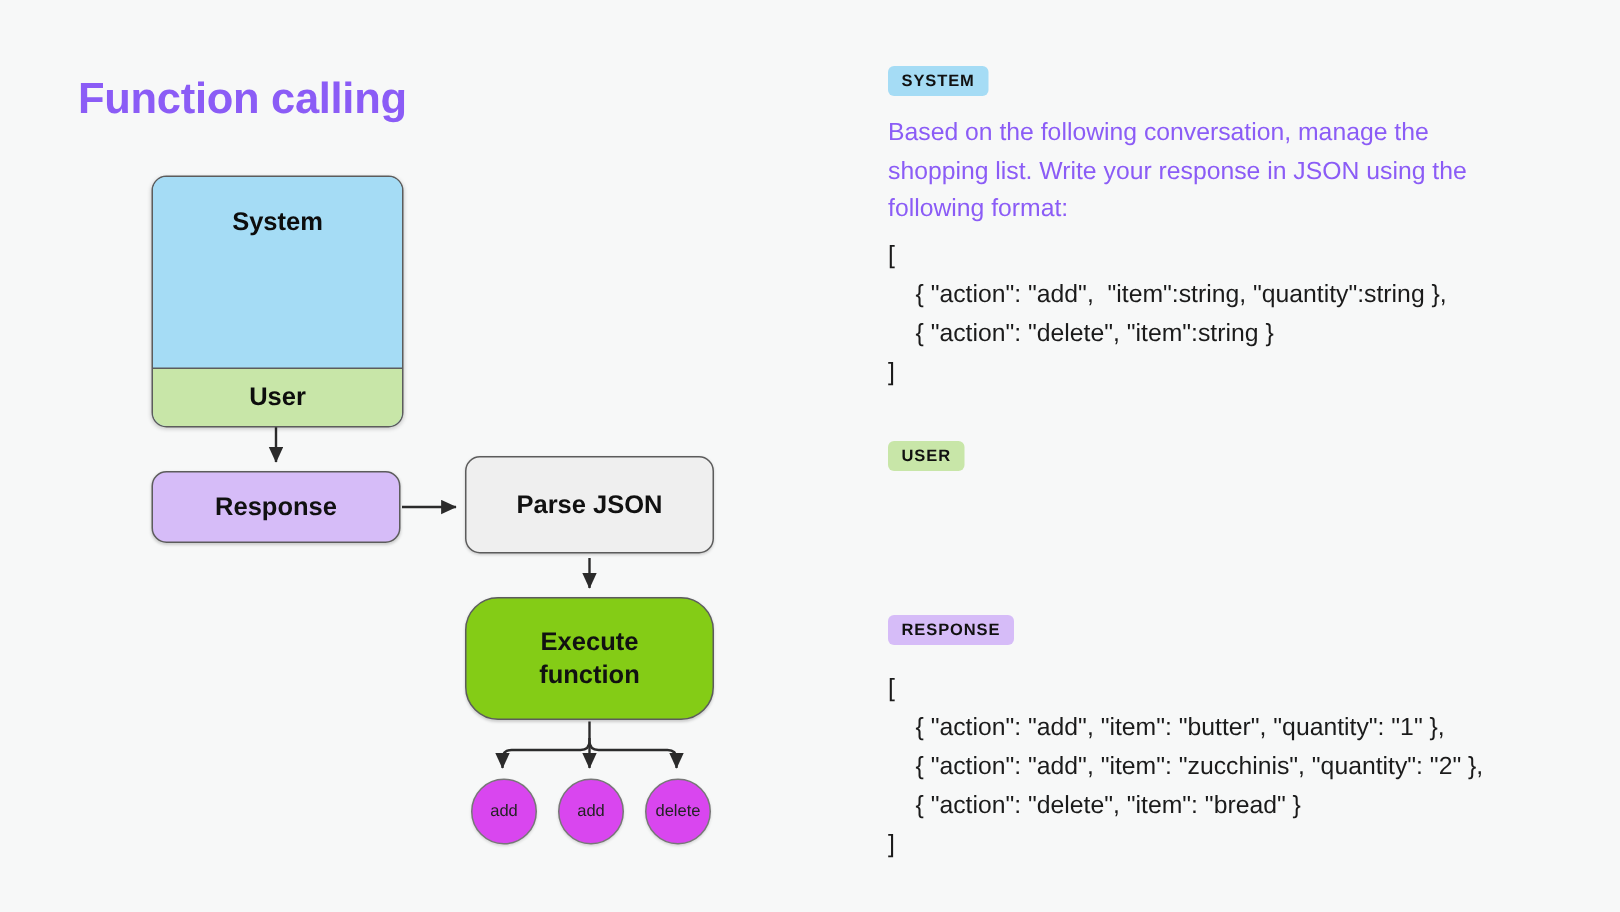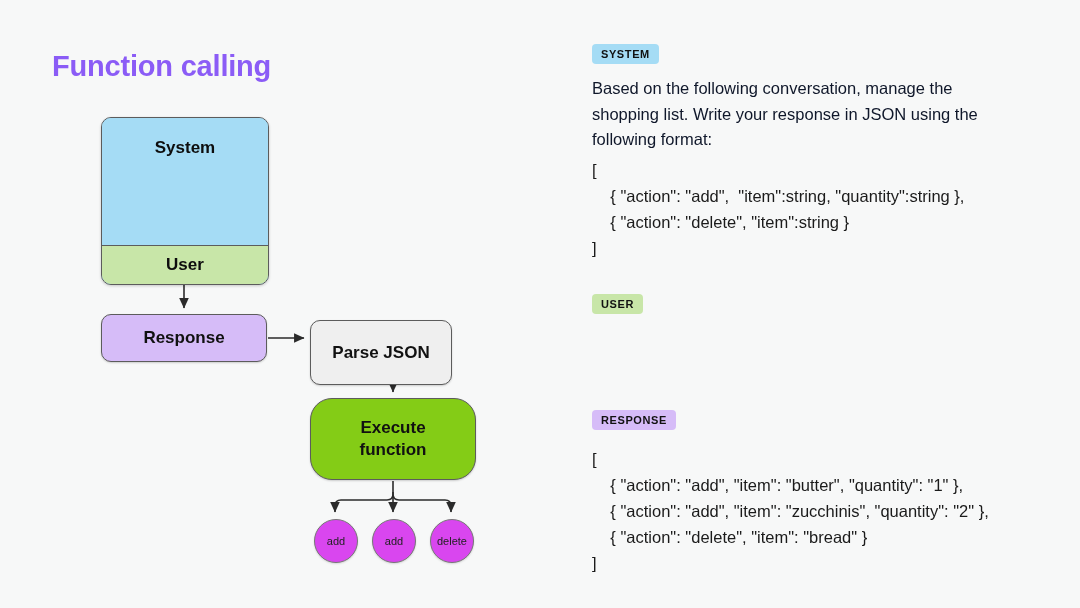--- a/index.html
+++ b/index.html
@@ -115,22 +115,22 @@
     top: 314px;
     width: 166px;
     height: 48px;
     border-radius: 10px;
     background: #d6bcf8;
     font-size: 17px;
     font-weight: bold;
   }
   #parse-json-node {
     left: 310px;
-    top: 320px;
-    width: 142px;
+    top: 304px;
+    width: 166px;
     height: 65px;
     border-radius: 10px;
     background: #efefef;
     font-size: 17px;
     font-weight: bold;
   }
   #execute-function-node {
     left: 310px;
     top: 398px;
     width: 166px;
@@ -184,21 +184,21 @@
     letter-spacing: 0.6px;
     color: #111;
   }
   .badge.system { background: #a5dcf5; }
   .badge.user { background: #c8e6a8; }
   .badge.response { background: #d6bcf8; }
 
   .msg-text {
     font-size: 16.5px;
     line-height: 1.55;
-    color: #0f172a;
+    color: #8b5cf6;
     margin-top: 12px;
     white-space: pre-wrap;
   }
   .json-block {
     font-size: 16.5px;
     line-height: 1.58;
     color: #1b1b1b;
     white-space: pre;
     margin-top: 0px;
   }

